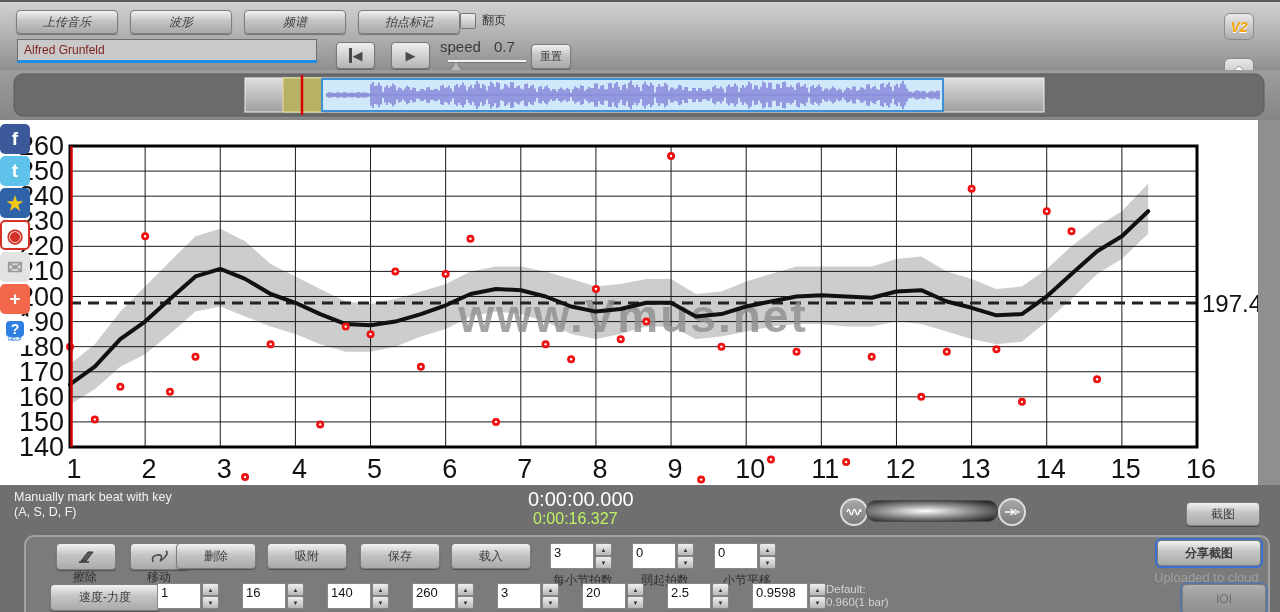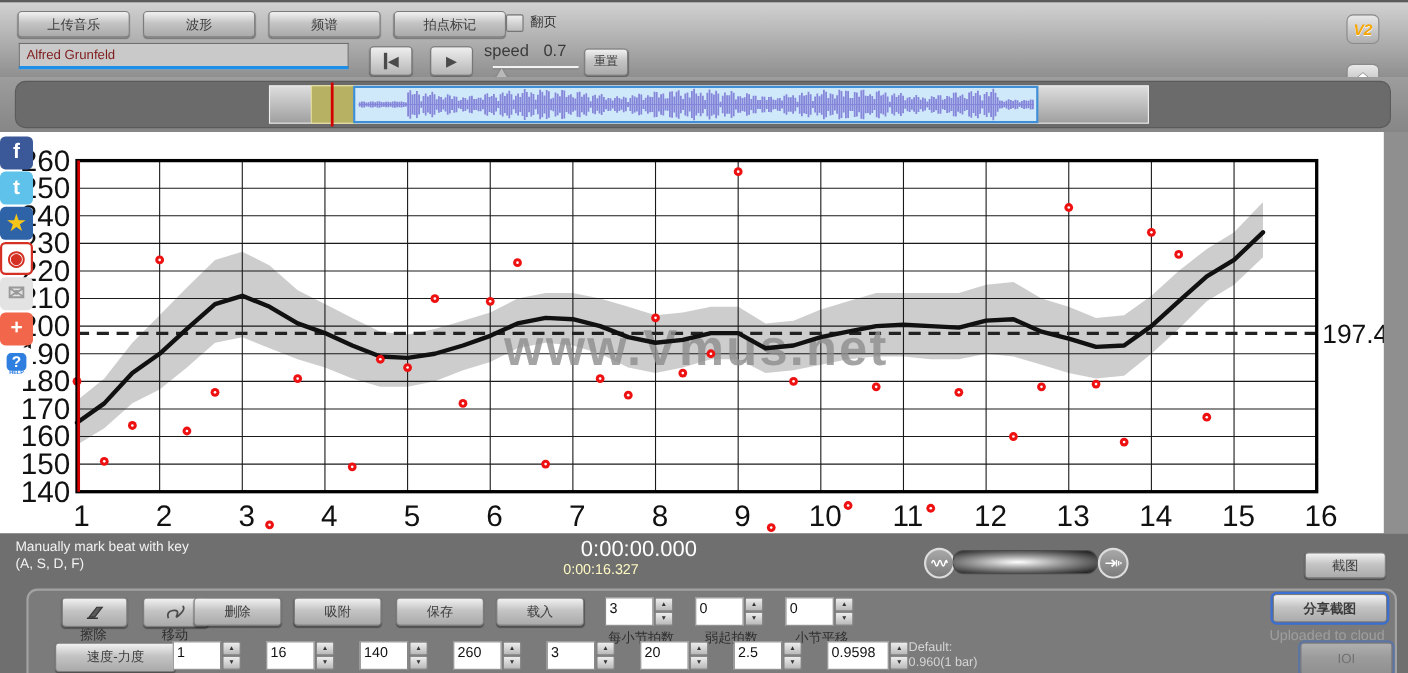--- a/index.html
+++ b/index.html
@@ -2,21 +2,21 @@
 <html><head>
 <meta charset="utf-8">
 <style>
   html,body{margin:0;padding:0;}
   body{width:1280px;height:612px;overflow:hidden;font-family:"Liberation Sans",sans-serif;background:#6f6f6f;position:relative;}
   .abs{position:absolute;}
   
   .topbar{position:absolute;left:0;top:0;width:1280px;height:70px;background:linear-gradient(#d2d2d2,#8f8f8f);border-top:2px solid #5c5c5c;box-sizing:border-box;}
   .gbtn{background:linear-gradient(#f2f2f2,#c4c4c4 45%,#aaaaaa);border:1px solid #7d7d7d;border-radius:4px;color:#3c3c3c;font-size:12px;text-align:center;cursor:pointer;box-shadow:0 1px 1px rgba(0,0,0,.35);}
   #toolbar-buttons{position:absolute;left:16px;top:8px;display:flex;gap:12px;}
-  #toolbar-buttons .gbtn{width:100px;height:22px;line-height:22px;}
+  #toolbar-buttons .gbtn{width:100px;height:22px;line-height:22px;font-style:italic;}
   .chkwrap{position:absolute;left:460px;top:10px;display:flex;align-items:center;gap:6px;font-size:12px;color:#333;}
   .chkbox{width:14px;height:14px;background:linear-gradient(#eee,#bbb);border:1px solid #777;border-radius:2px;}
   .nameinput{position:absolute;left:17px;top:37px;width:300px;height:24px;background:#c9c9c9;border:1px solid #6e6e6e;border-bottom:3px solid #1e8fe8;font-size:12px;color:#7f1d1d;padding:0 6px;box-sizing:border-box;font-family:"Liberation Sans",sans-serif;}
   .pbtn{width:37px;height:25px;background:linear-gradient(#efefef,#b5b5b5);border:1px solid #777;border-radius:4px;display:flex;align-items:center;justify-content:center;color:#4a4a4a;font-size:13px;cursor:pointer;box-shadow:0 1px 1px rgba(0,0,0,.3);}
   .speedlbl{font-size:15px;color:#3a3a3a;}
   .speedval{font-size:15px;color:#3a3a3a;}
   .slider-track{position:absolute;left:448px;top:58px;width:78px;height:2px;background:#f3f3f3;box-shadow:0 1px 0 #777;}
   .slider-thumb{position:absolute;left:450px;top:60px;width:0;height:0;border-left:6px solid transparent;border-right:6px solid transparent;border-bottom:10px solid #b9b9b9;filter:drop-shadow(0 1px 1px #555);}
   .resetbtn{position:absolute;left:531px;top:42px;width:38px;height:23px;font-size:11px;font-weight:normal;line-height:23px;}
   .winbtn{width:28px;height:25px;background:linear-gradient(#e9e9e9,#aeaeae);border:1px solid #8a8a8a;border-radius:6px;display:flex;align-items:center;justify-content:center;cursor:pointer;}
@@ -27,21 +27,21 @@
   
   .chart-section{position:absolute;left:0;top:120px;width:1280px;height:365px;background:#ffffff;}
   .right-strip{position:absolute;left:1258px;top:0;width:22px;height:365px;background:#8f8f8f;}
   #social{position:absolute;left:0;top:4px;width:34px;display:flex;flex-direction:column;gap:2px;z-index:5;}
   .soc{width:30px;height:30px;border-radius:5px;display:flex;align-items:center;justify-content:center;font-weight:bold;color:#fff;font-size:19px;box-sizing:border-box;cursor:pointer;}
   .soc small{font-size:5px;display:block;line-height:4px;}
   
   .infobar{position:absolute;left:0;top:485px;width:1280px;height:48px;background:#6f6f6f;}
   .hint{position:absolute;left:14px;top:5px;color:#f2f2f2;font-size:12.5px;line-height:15px;}
   .tcur{position:absolute;left:528px;top:3px;color:#ffffff;font-size:20px;}
-  .ttot{position:absolute;left:512px;top:25px;color:#fef9c3;font-size:13px;}
+  .ttot{position:absolute;left:533px;top:25px;color:#bef264;font-size:16px;}
   .volpill{position:absolute;left:866px;top:15px;width:130px;height:20px;border-radius:10px;border:1px solid #4a4a4a;background:radial-gradient(ellipse at 45% 50%,#ffffff 0%,#9a9a9a 40%,#1c1c1c 95%);}
   .volcirc{position:absolute;top:13px;width:24px;height:24px;border-radius:50%;background:linear-gradient(#a8a8a8,#7c7c7c);border:2px solid #dcdcdc;display:flex;align-items:center;justify-content:center;}
   .shotbtn{position:absolute;left:1186px;top:17px;width:72px;height:22px;line-height:22px;}
   
   .bottom{position:absolute;left:0;top:533px;width:1280px;height:79px;background:#6f6f6f;}
   .panel{position:absolute;left:24px;top:2px;width:1242px;height:110px;background:#7b7b7b;border:2px solid #a2a2a2;border-radius:10px;}
   .toolbtn{position:absolute;width:58px;height:25px;display:flex;align-items:center;justify-content:center;}
   .toollbl{position:absolute;font-size:12px;color:#2e2e2e;width:58px;text-align:center;top:32px;}
   .txtbtn{position:absolute;width:78px;height:24px;line-height:24px;top:6px;}
   .spin{position:absolute;display:flex;height:26px;}

